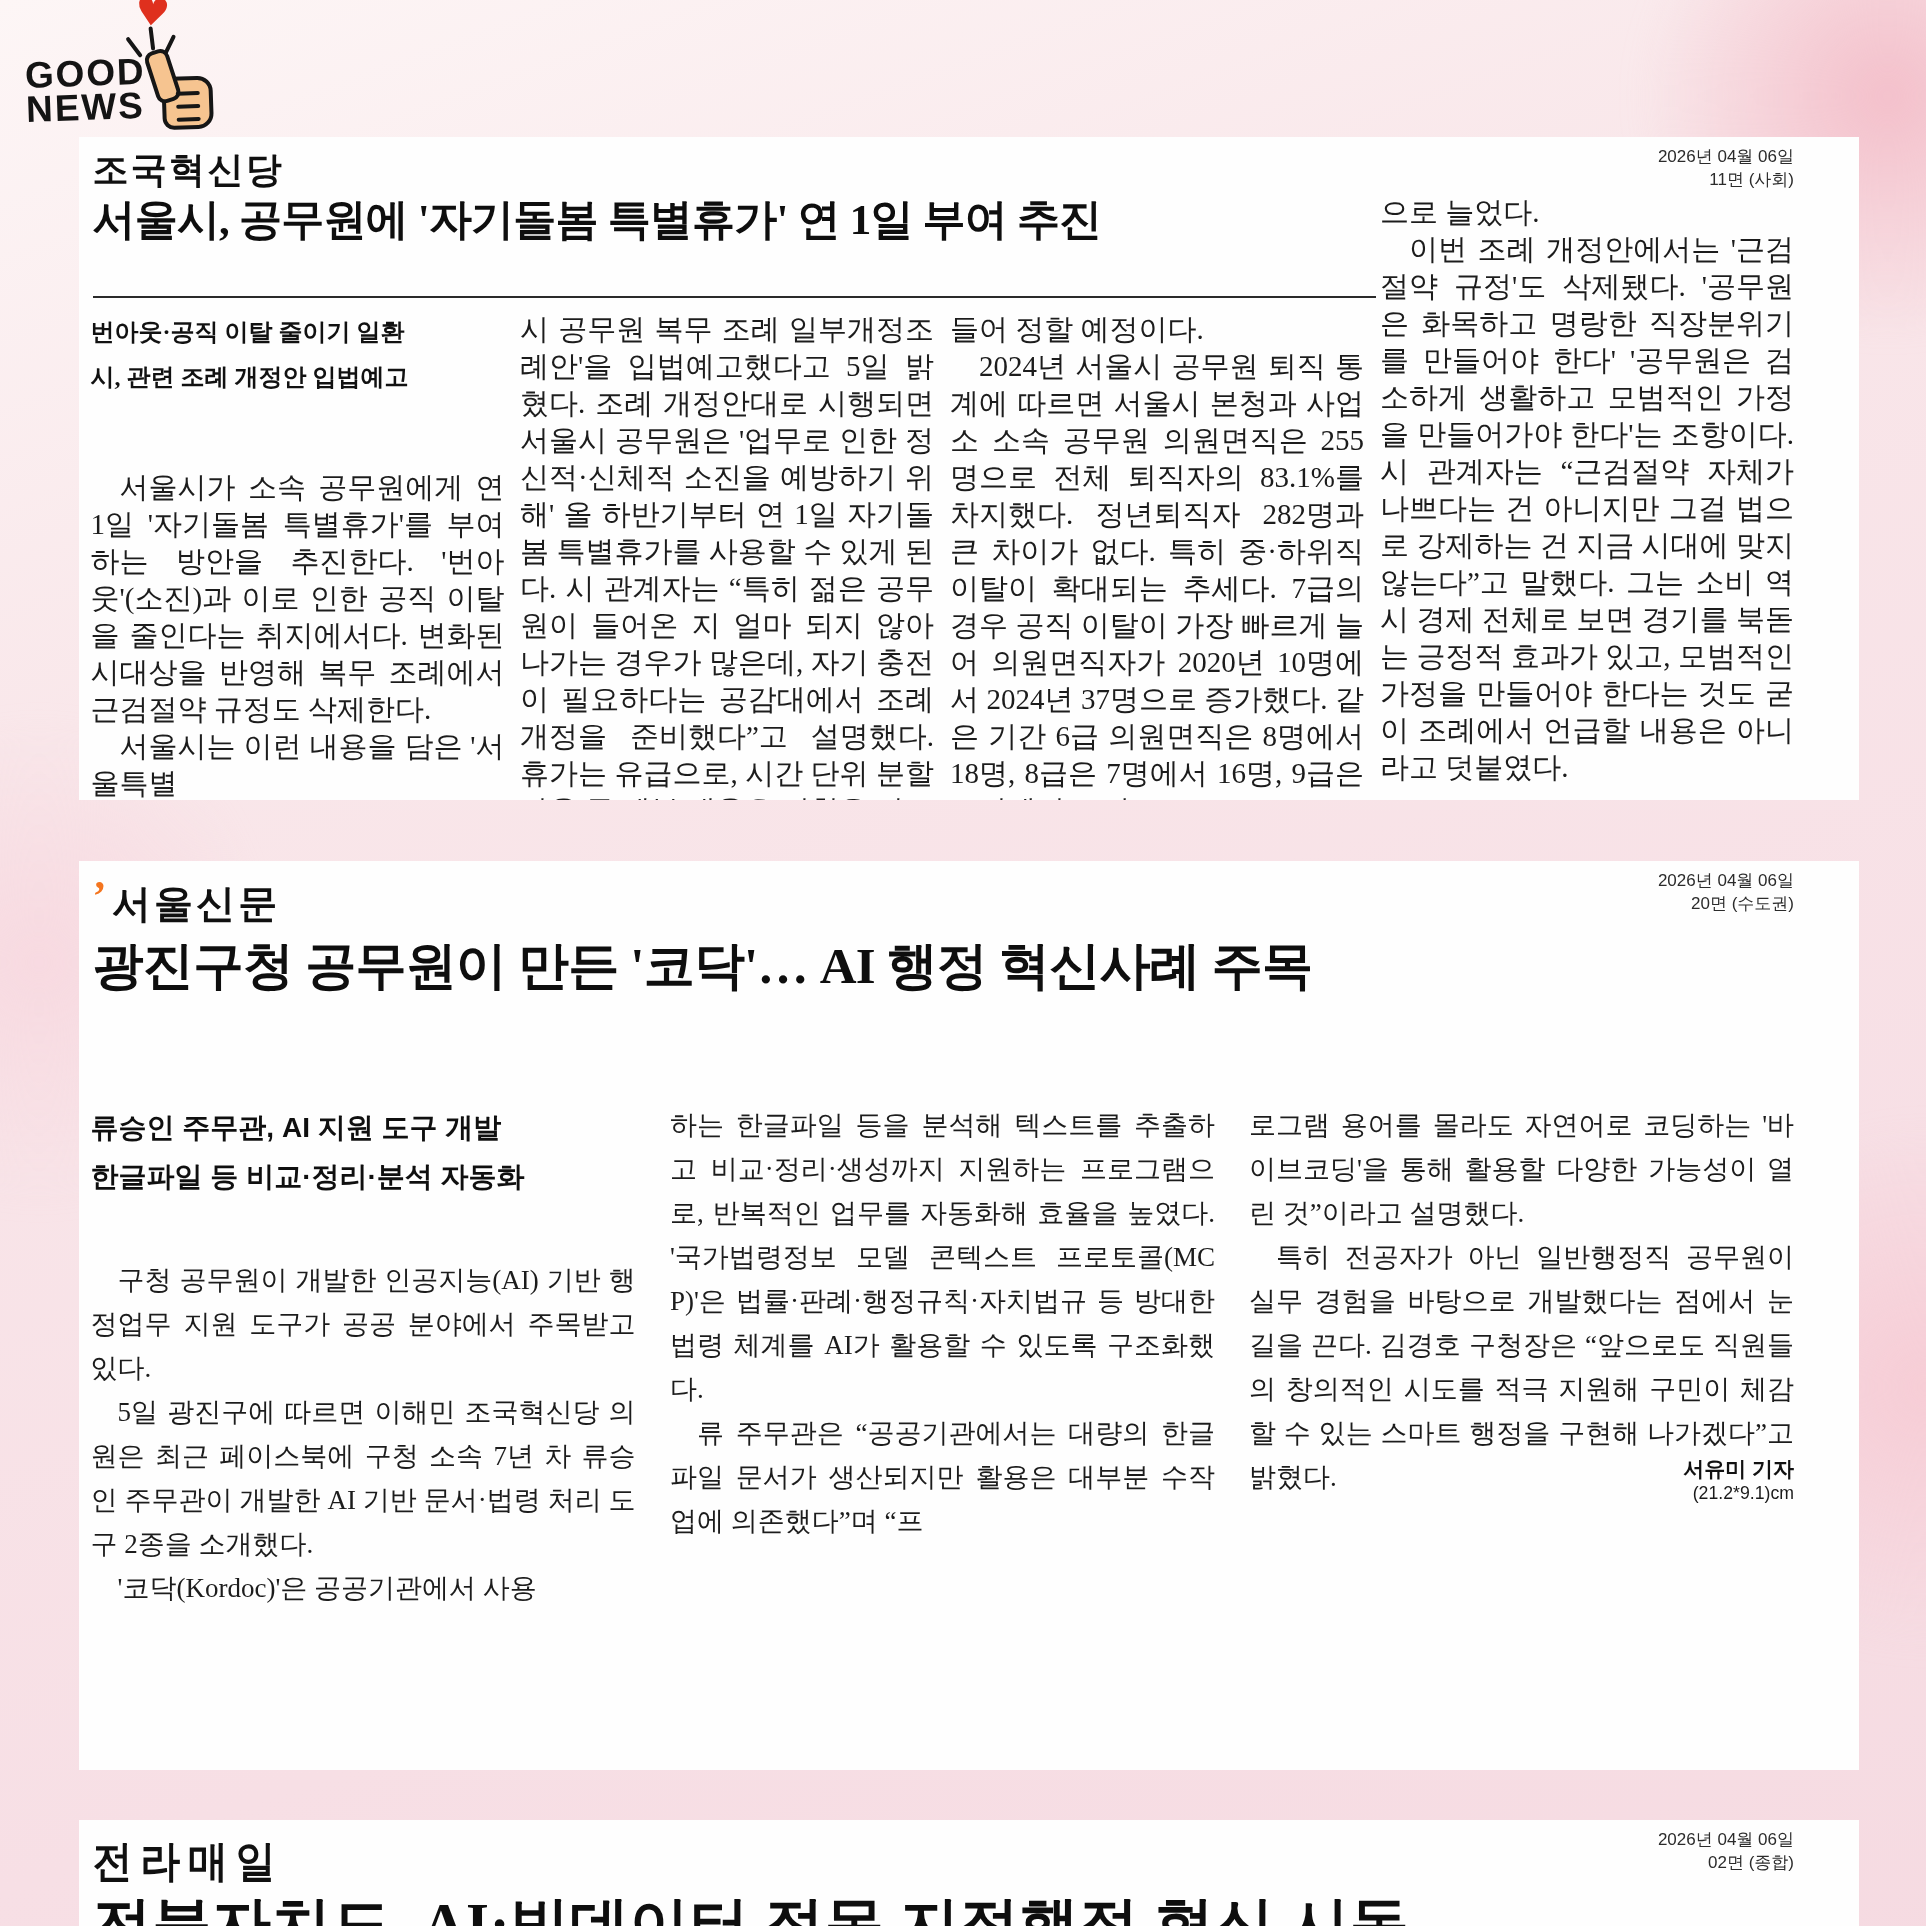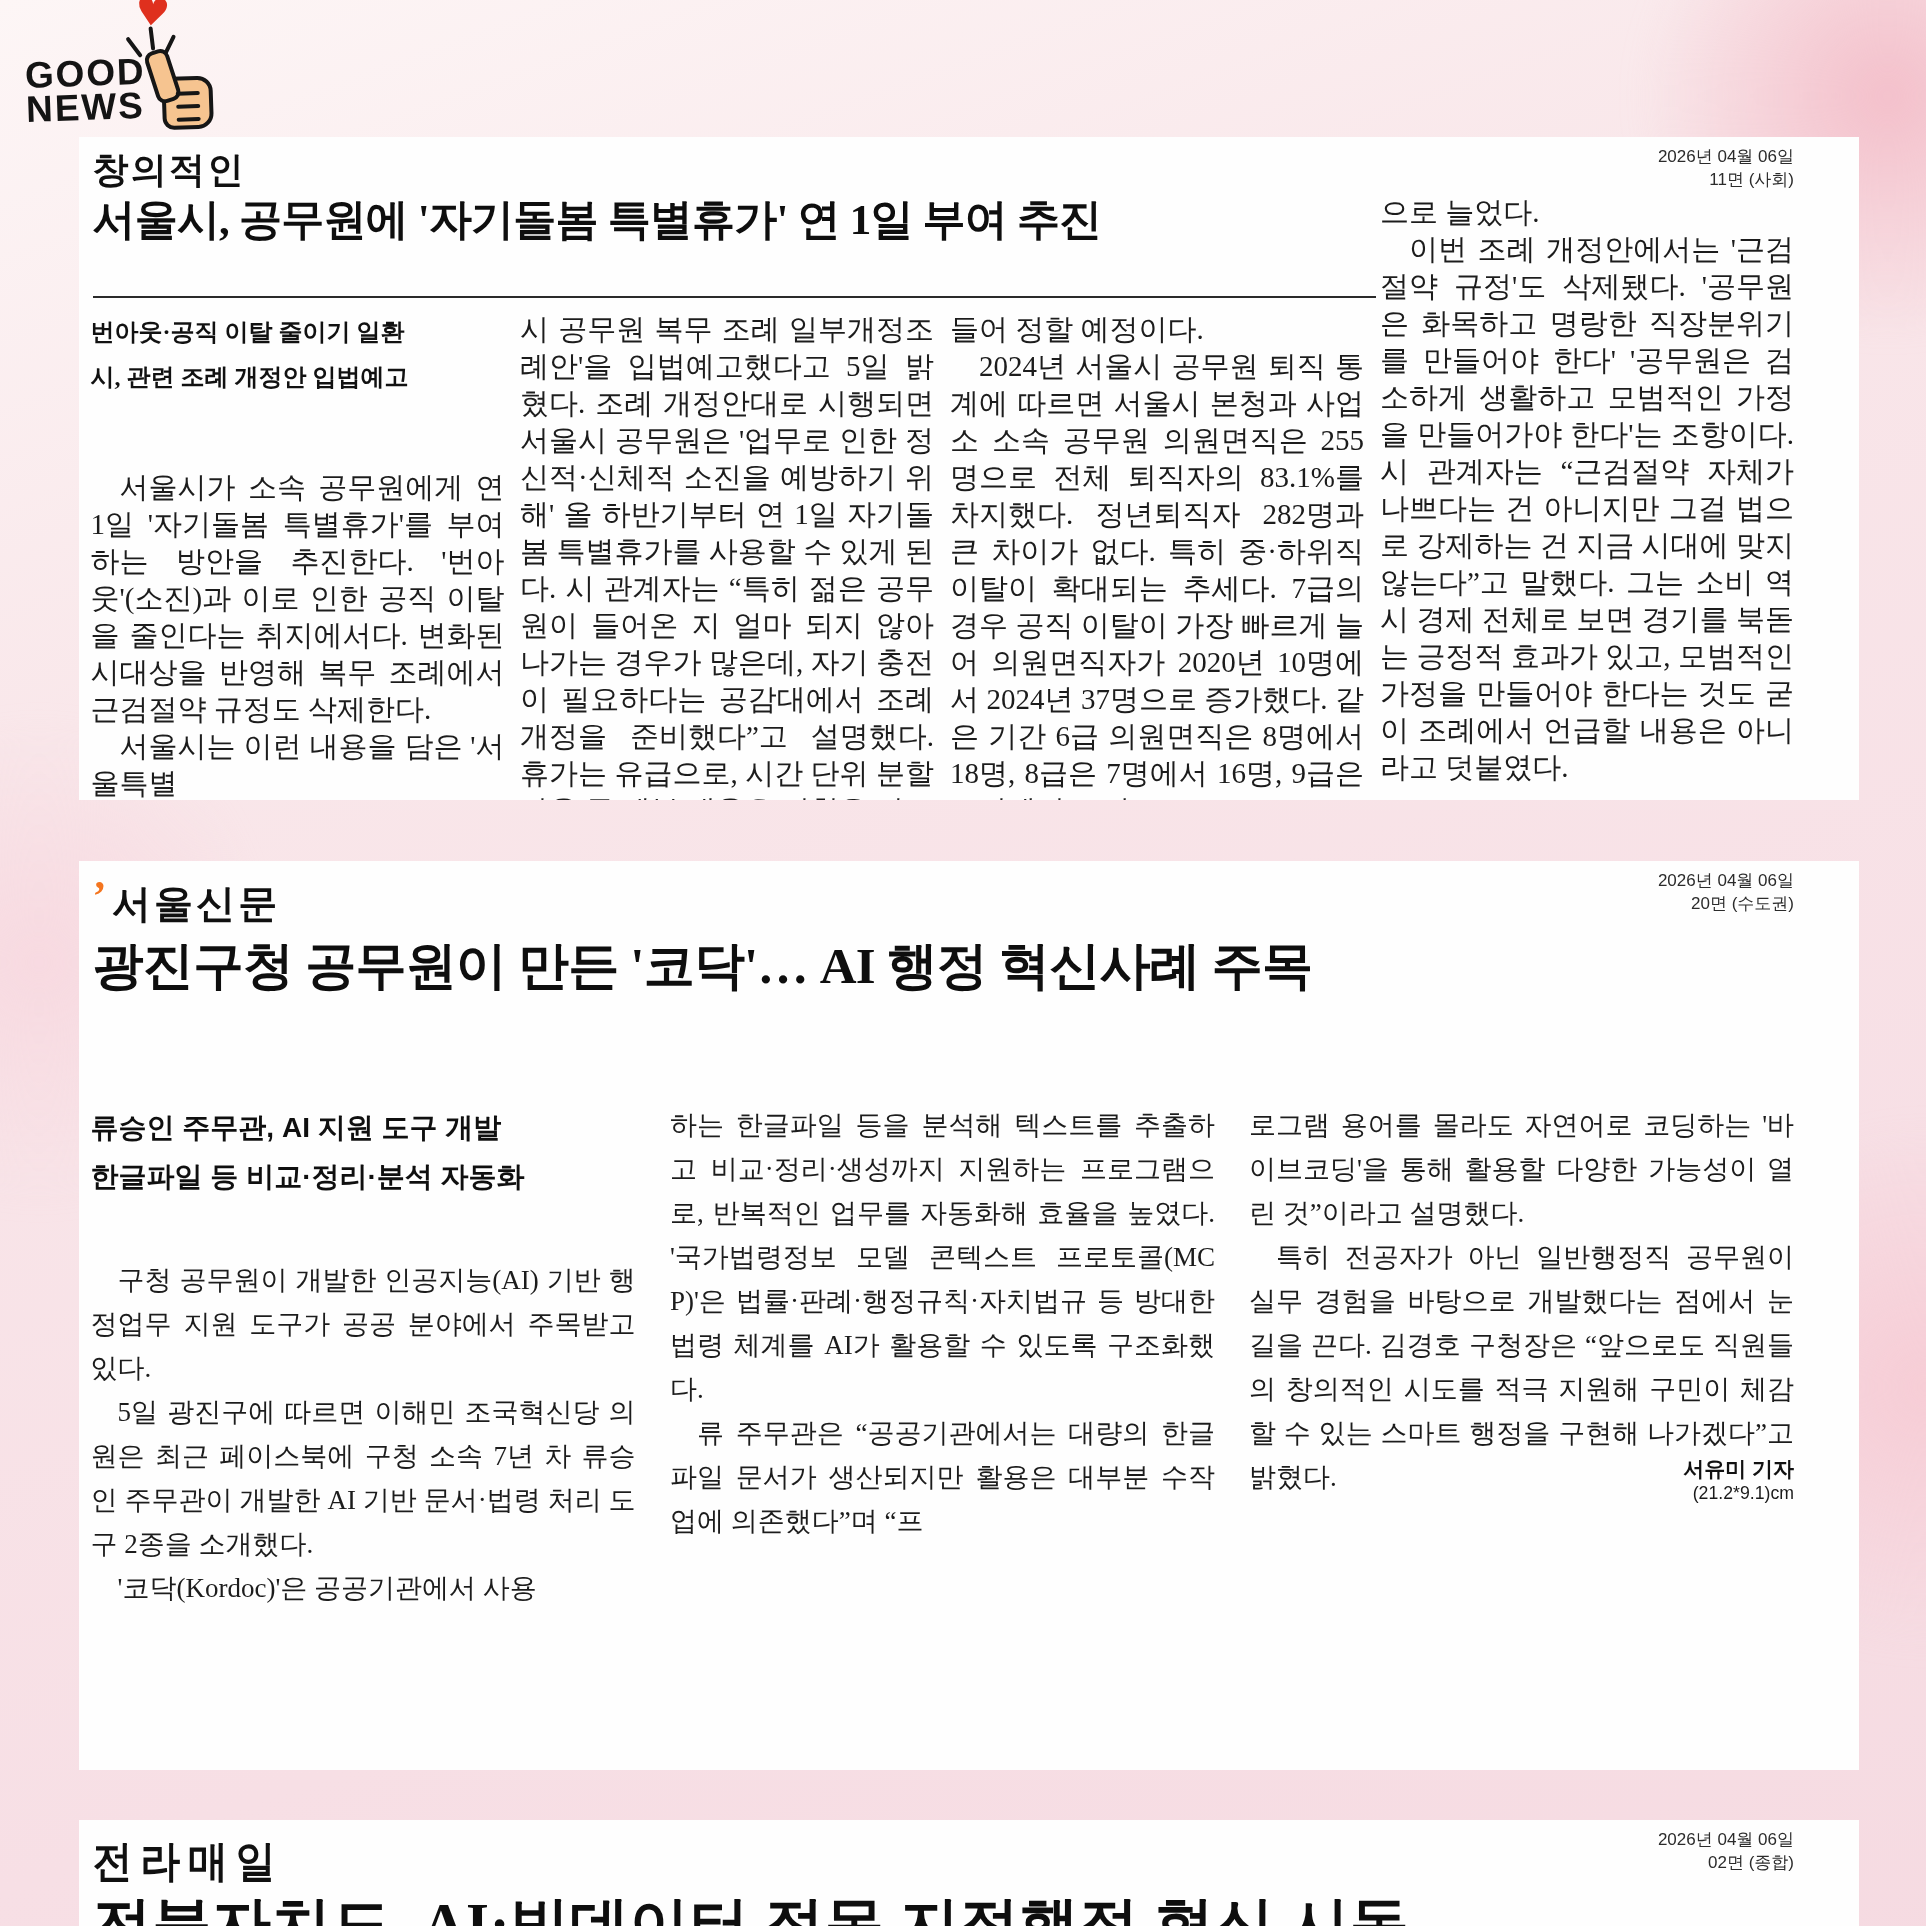--- a/index.html
+++ b/index.html
@@ -89,21 +89,21 @@
     <div class="thumb">
       <span class="fist"></span>
       <span class="digit"></span>
       <span class="fl fl1"></span>
       <span class="fl fl2"></span>
       <span class="fl fl3"></span>
     </div>
   </div>
 
   <section class="card card1">
-    <div class="abs masthead m1">창의적인</div>
+    <div class="abs masthead m1">조국혁신당</div>
     <div class="abs dateblock">
       <div>2026년 04월 06일</div>
       <div>11면 (사회)</div>
     </div>
     <div class="abs headline h1">서울시, 공무원에 '자기돌봄 특별휴가' 연 1일 부여 추진</div>
     <div class="abs rule"></div>
     <div class="abs subheadA">
       <div>번아웃·공직 이탈 줄이기 일환</div>
       <div>시, 관련 조례 개정안 입법예고</div>
     </div>

